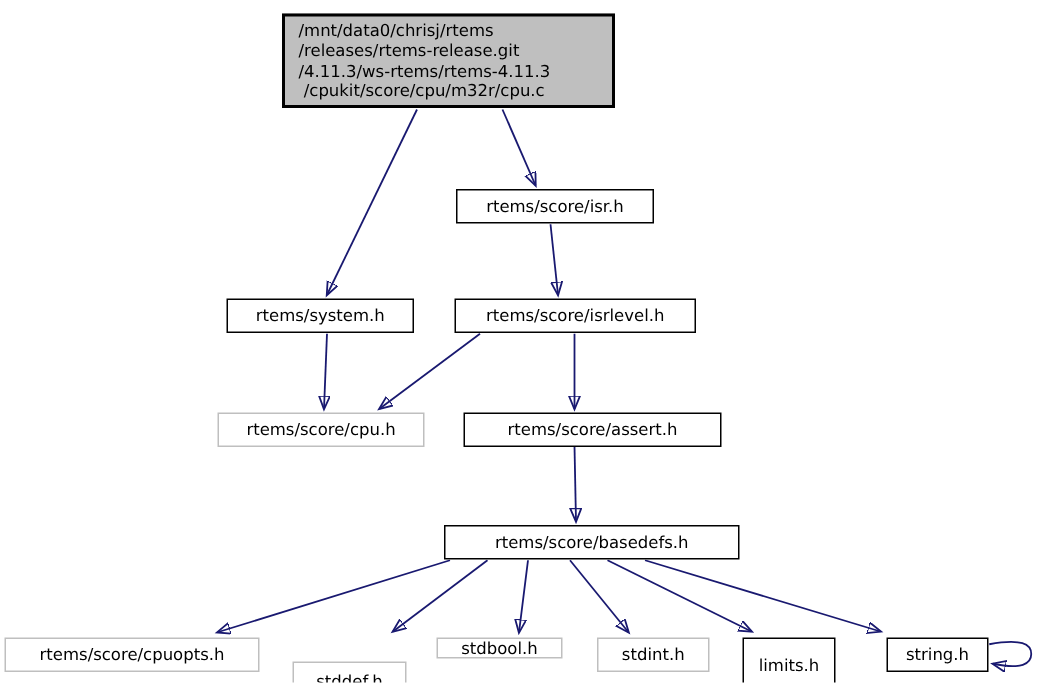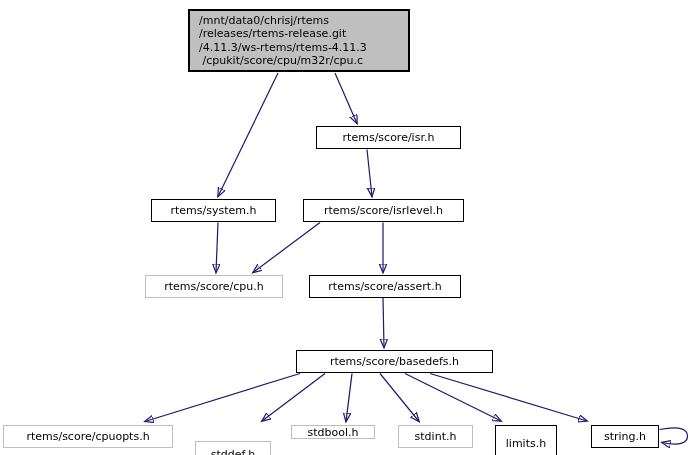--- a/index.html
+++ b/index.html
@@ -67,29 +67,29 @@
     <path d="M659.5,429.5 C681,425.5 687.5,429.5 687.5,436 C687.5,442.5 681,446.5 662,442.5" marker-end="url(#ah)"></path>
   </svg>
 
   <div class="node root" style="left:188px;top:9px;width:222px;height:63px">
     <div class="line">/mnt/data0/chrisj/rtems</div>
     <div class="line">/releases/rtems-release.git</div>
     <div class="line">/4.11.3/ws-rtems/rtems-4.11.3</div>
     <div class="line"> /cpukit/score/cpu/m32r/cpu.c</div>
   </div>
 
-  <div class="node linked" style="left:316px;top:126px;width:145px;height:23px">rtems/score/isr.h</div>
+  <div class="node linked" style="left:304px;top:126px;width:132px;height:23px">rtems/score/isr.h</div>
 
   <div class="node linked" style="left:151px;top:199px;width:125px;height:23px">rtems/system.h</div>
 
   <div class="node linked" style="left:303px;top:199px;width:161px;height:23px">rtems/score/isrlevel.h</div>
 
   <div class="node" style="left:145px;top:275px;width:138px;height:23px">rtems/score/cpu.h</div>
 
-  <div class="node linked" style="left:309px;top:275px;width:152px;height:23px">rtems/score/assert.h</div>
+  <div class="node linked" style="left:309px;top:275px;width:172px;height:23px">rtems/score/assert.h</div>
 
   <div class="node linked" style="left:296px;top:350px;width:197px;height:23px">rtems/score/basedefs.h</div>
 
   <div class="node" style="left:3px;top:425px;width:170px;height:23px">rtems/score/cpuopts.h</div>
 
   <div class="node" style="left:195px;top:441px;width:76px;height:26px">stddef.h</div>
 
   <div class="node" style="left:291px;top:425px;width:84px;height:14px">stdbool.h</div>
 
   <div class="node" style="left:398px;top:425px;width:75px;height:23px">stdint.h</div>

